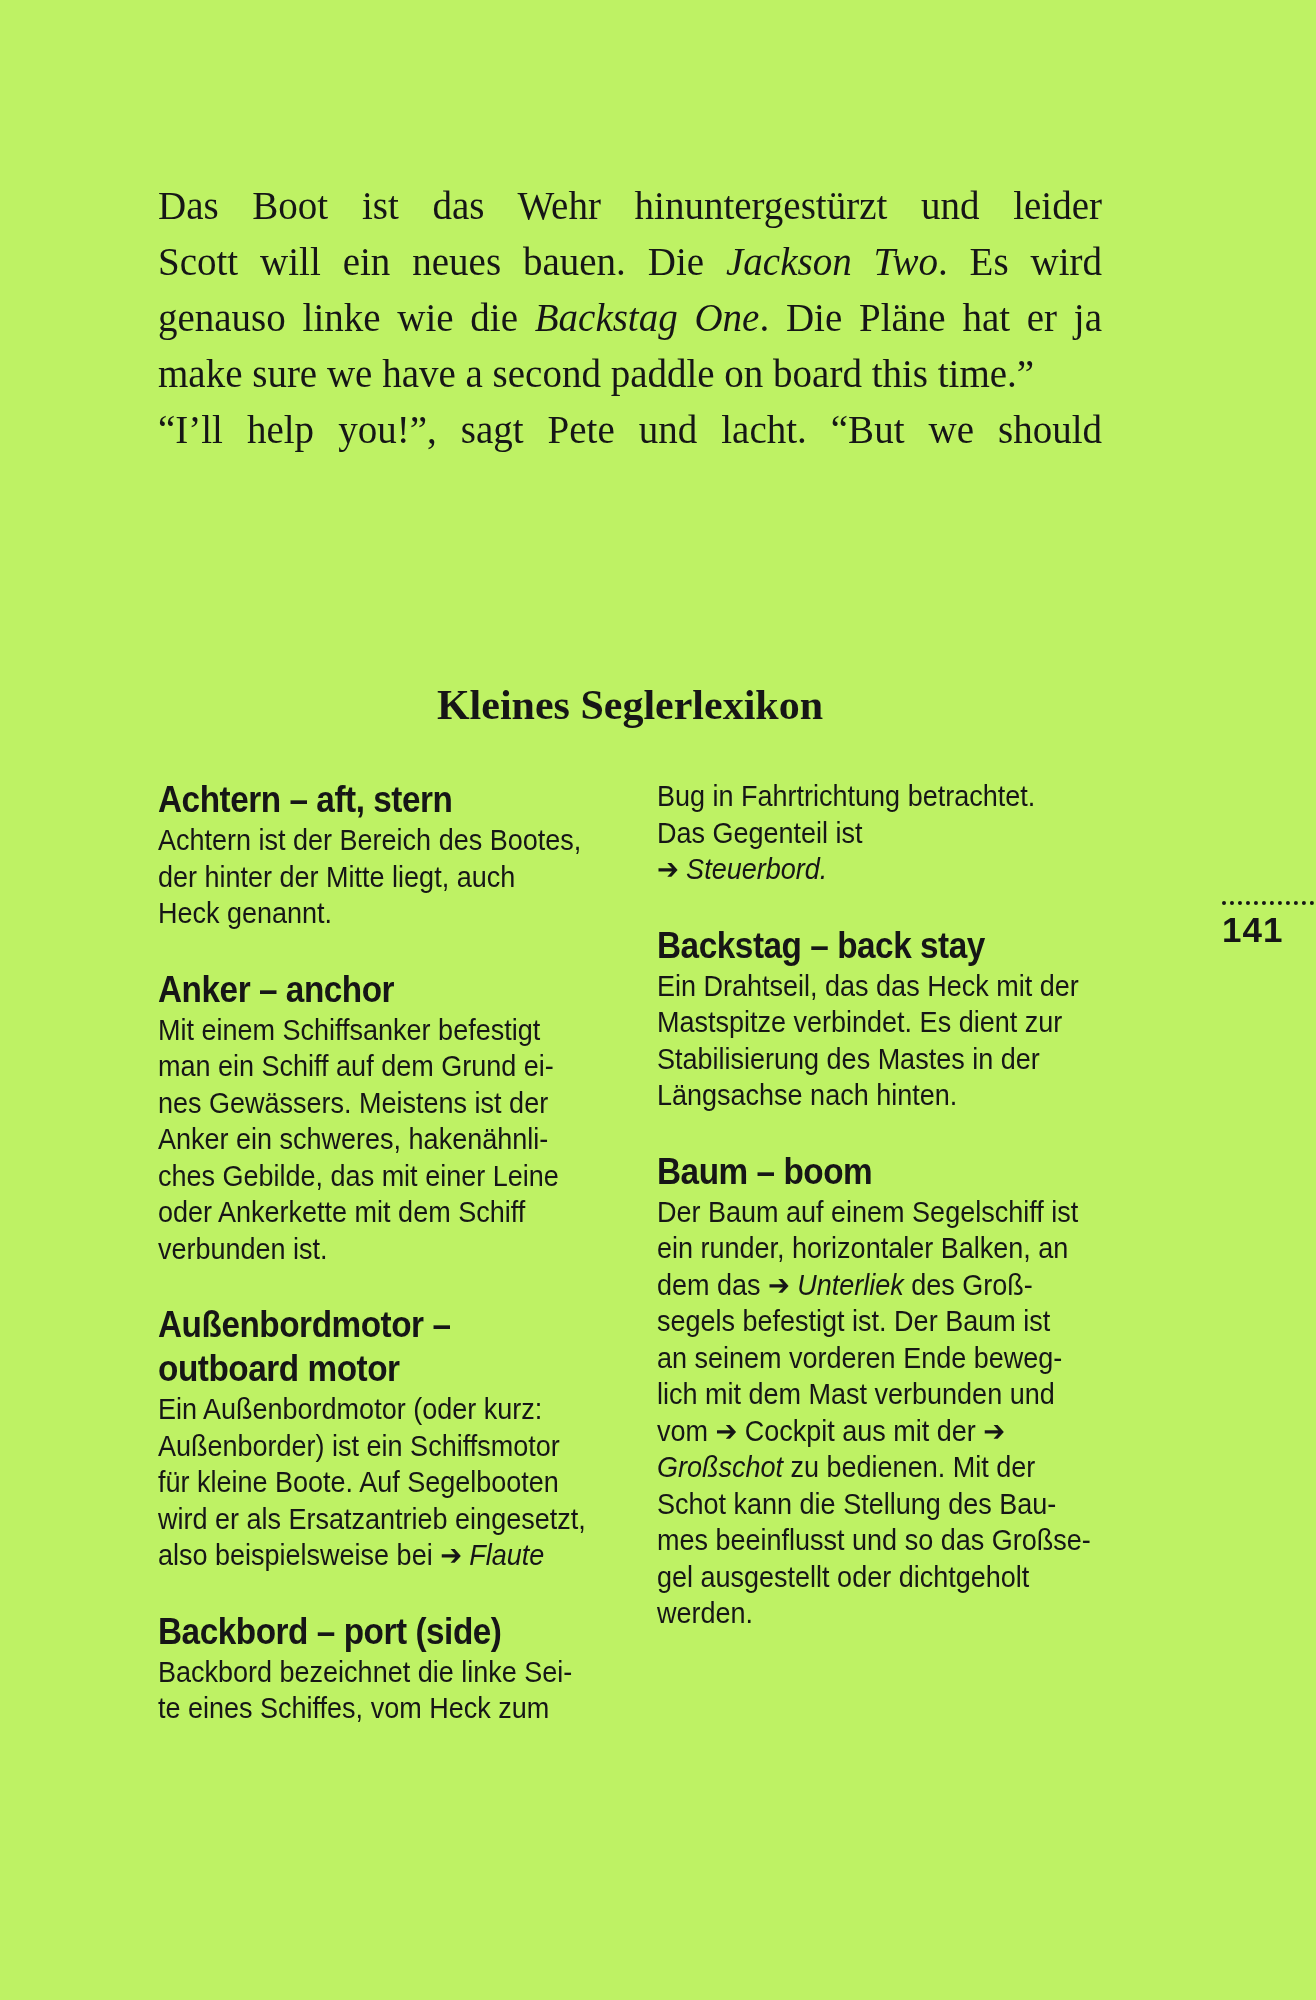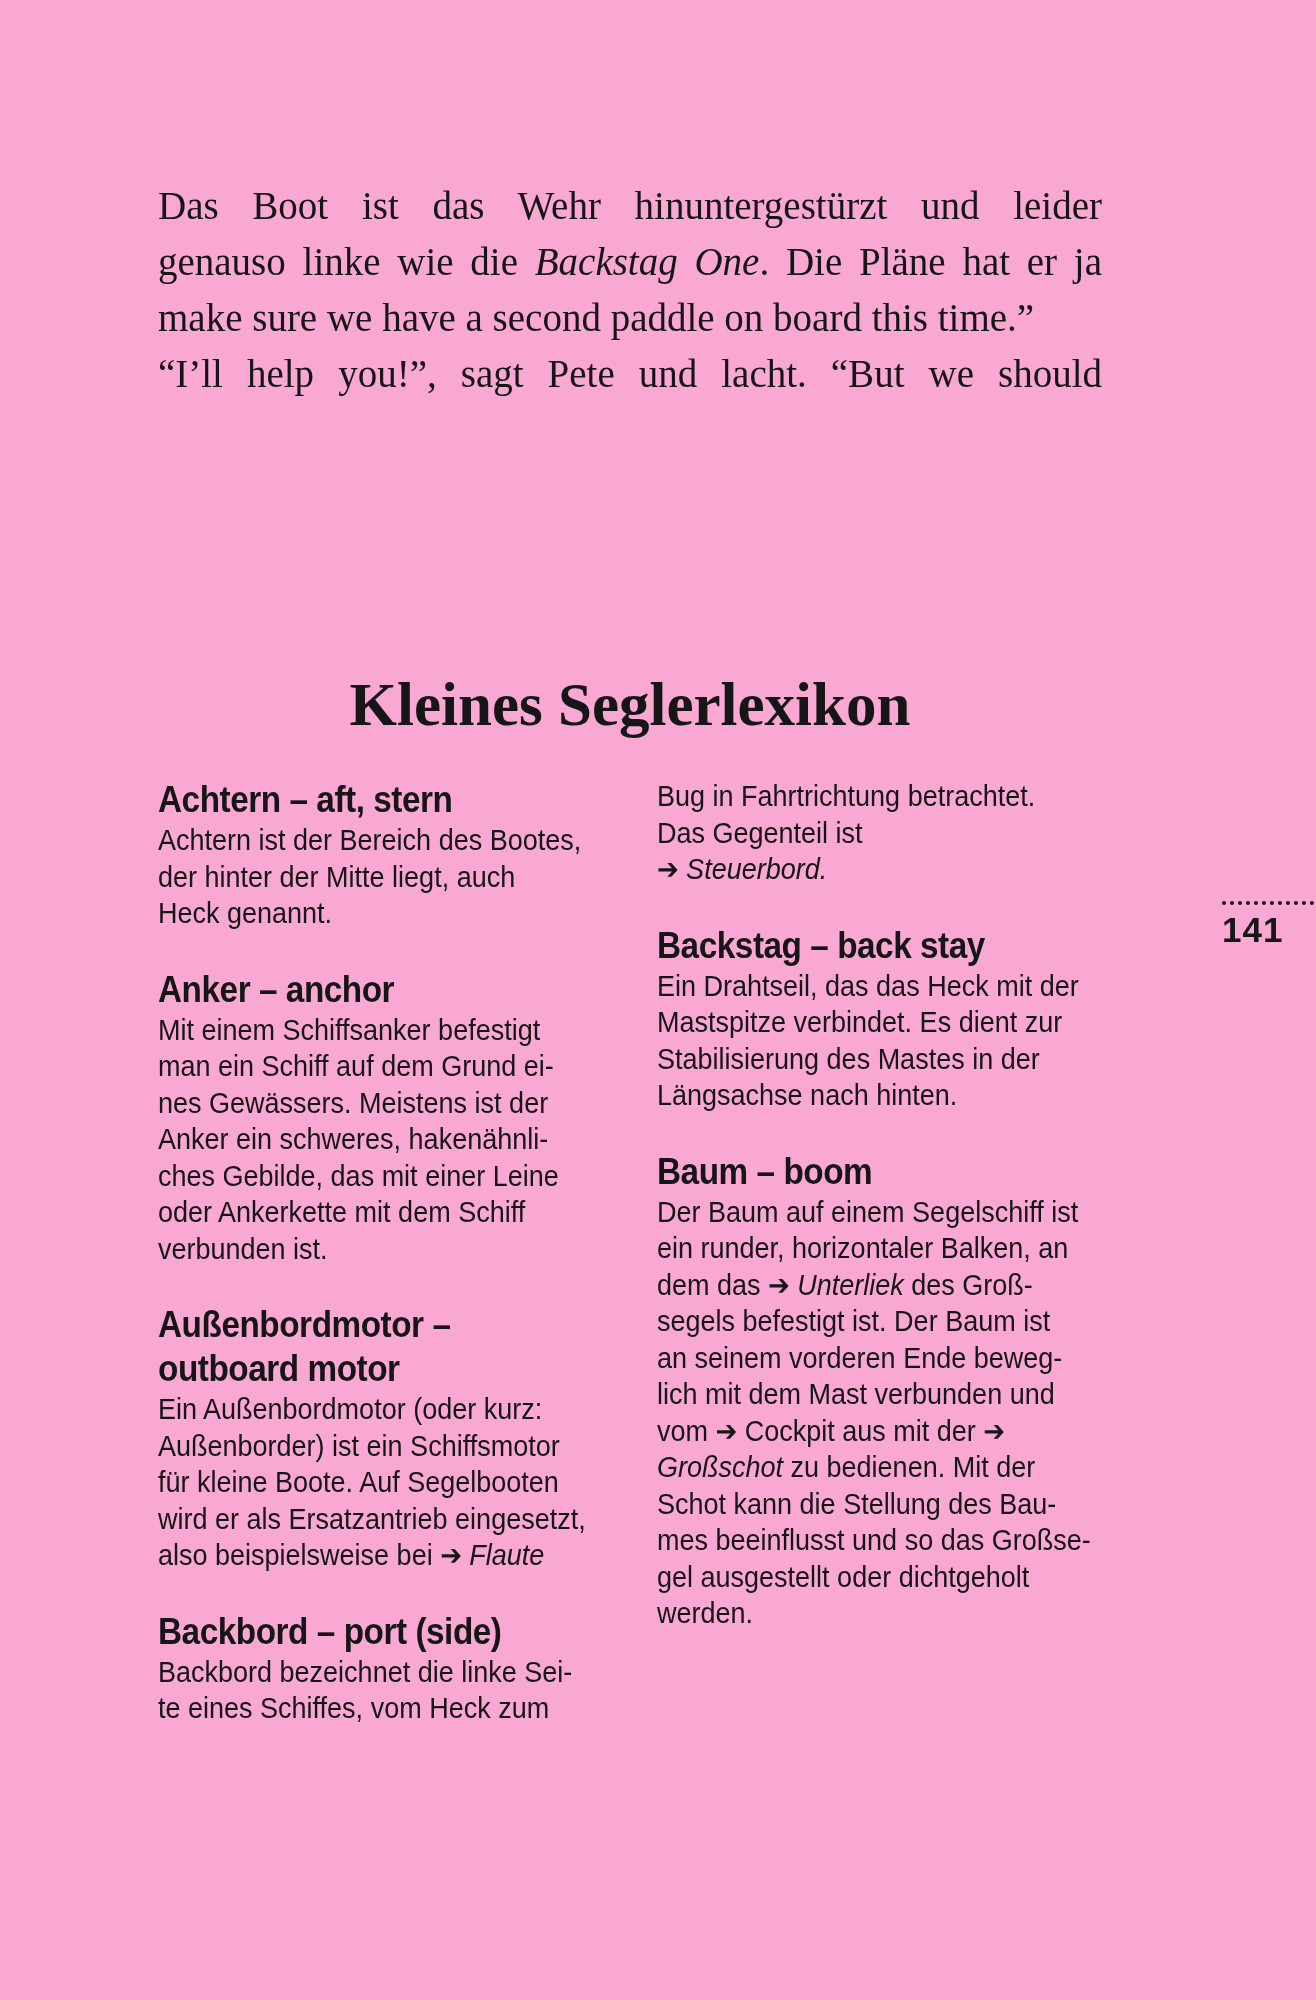--- a/index.html
+++ b/index.html
@@ -1,33 +1,33 @@
 <!DOCTYPE html>
 <html><head>
 <meta charset="utf-8">
 <style>
   html,body{margin:0;padding:0;background:#ffffff;}
   .page{
     position:relative;width:1316px;height:2000px;margin:0 auto;
-    background:#f9a8d4;color:#161616;overflow:hidden;
+    background:#bef264;color:#161616;overflow:hidden;
     font-family:"Liberation Serif",serif;
   }
   
   .narrative{
     position:absolute;left:158px;top:178px;width:944px;
     font-size:39px;line-height:56px;
   }
   .nline{height:56px;}
   .nline.just{text-align:justify;text-align-last:justify;}
   .nline.plain{white-space:nowrap;}
   .nline .it{font-style:italic;}
   
   .lex-title{
     position:absolute;left:158px;top:669px;width:944px;
-    text-align:center;font-weight:bold;font-size:61px;line-height:72px;
+    text-align:center;font-weight:bold;font-size:42px;line-height:72px;
     font-family:"Liberation Serif",serif;white-space:nowrap;
   }
   
   .col{
     position:absolute;top:778px;width:600px;
     font-family:"Liberation Sans",sans-serif;
     transform:scaleX(0.9);transform-origin:0 0;
   }
   #col-left{left:158px;}
   #col-right{left:657px;}
@@ -48,20 +48,21 @@
     font-weight:bold;font-size:35px;line-height:35px;letter-spacing:1px;
   }
 </style>
 </head>
 <body>
 
 <div class="page">
 
   <div class="narrative" id="narrative">
       <div class="nline just"><span>Das Boot ist das Wehr hinuntergestürzt und leider</span></div>
+      <div class="nline just"><span>Scott will ein neues bauen. Die </span><span class="it">Jackson Two</span><span>. Es wird</span></div>
       <div class="nline just"><span>genauso linke wie die </span><span class="it">Backstag One</span><span>. Die Pläne hat er ja</span></div>
       <div class="nline plain"><span>make sure we have a second paddle on board this time.”</span></div>
       <div class="nline just"><span>“I’ll help you!”, sagt Pete und lacht. “But we should</span></div>
     </div>
 
   <div class="lex-title">Kleines Seglerlexikon</div>
 
   <div class="col" id="col-left">
       <div class="entry">
         <div class="eheading">Achtern – aft, stern</div>

